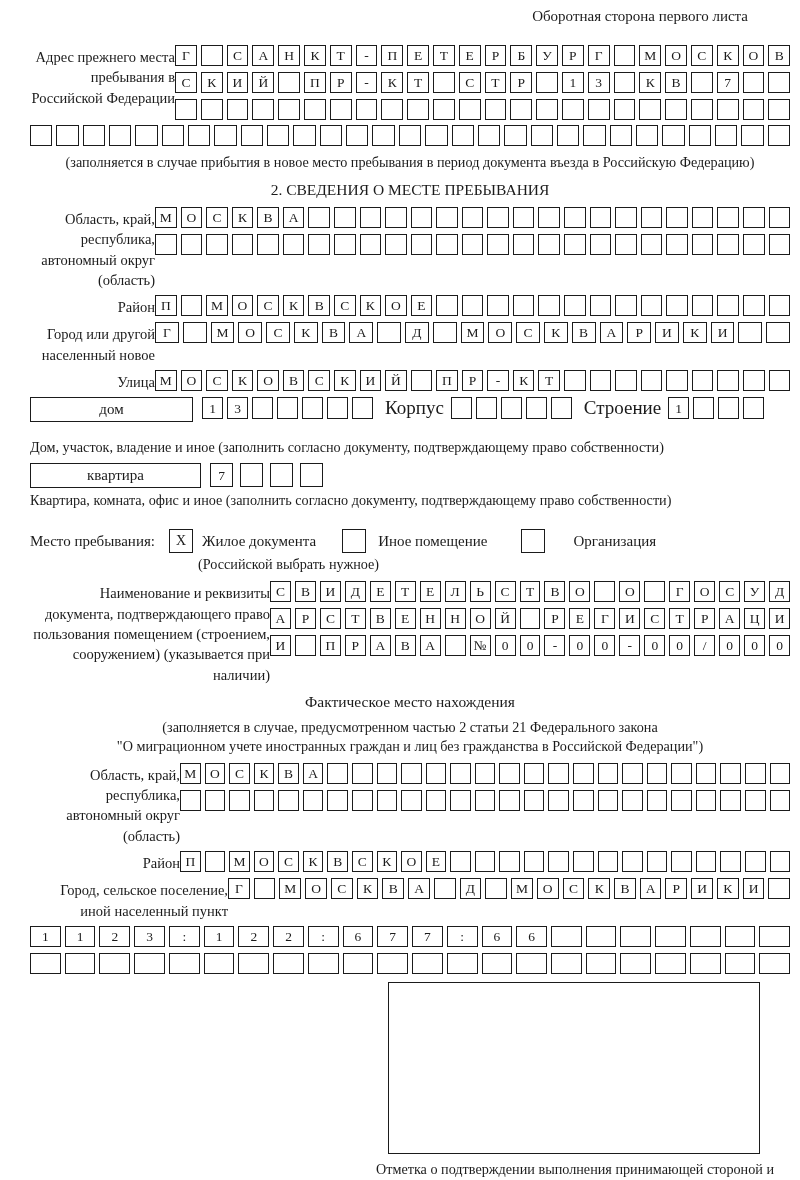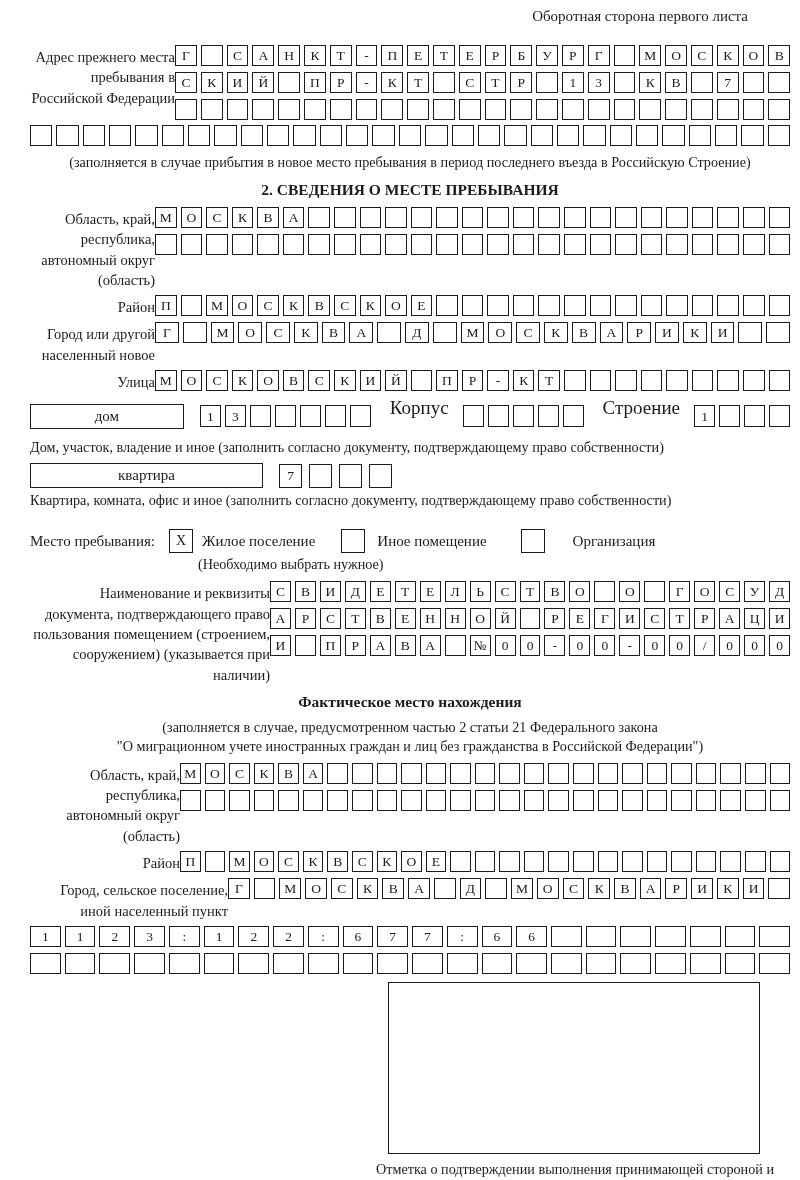--- a/index.html
+++ b/index.html
@@ -25,41 +25,41 @@
     flex:1 1 0; min-width:0; height:21px;
     border:1.5px solid #1b1b1b; background:#fff;
     display:flex; align-items:center; justify-content:center;
     font-size:13.5px; line-height:1;
   }
   .brow.fixed { width:auto; flex:0 0 auto; }
   .brow.fixed .cb { flex:0 0 21px; height:22px; }
   .brow.fixed.wide { gap:7px; }
   .brow.fixed.wide .cb { flex:0 0 23px; height:24px; }
 
-  .inline-row { display:flex; align-items:center; margin-bottom:4px;gap:7px; }
+  .inline-row { display:flex; margin-bottom:4px; }
   .bigbox {
     border:1.5px solid #1b1b1b; height:25px;
     display:flex; align-items:center; justify-content:center;
     font-size:15px;
   }
   .dombox { width:163px; margin-right:9px; }
-  .kvbox  { width:233px; margin-right:9px; }
+  .kvbox  { width:171px; margin-right:9px; }
   .inl-lbl { margin:0 7px 16px 12px; font-size:19px; }
 
   .caption { font-size:14.2px; margin:2px 0 7px 0; }
 
   .ckb {
     width:24px; height:24px; border:1.5px solid #1b1b1b;
     display:inline-flex; align-items:center; justify-content:center;
     font-size:14px; flex-shrink:0;
   }
   .mp-row { display:flex; align-items:center; margin-top:20px; }
   .mp-note { margin-left:168px; font-size:14.2px; margin-top:3px; margin-bottom:8px; }
 
-  .sec-title { text-align:center; font-weight:bold; font-size:15.5px; margin:10px 0 8px 0; }
+  .sec-title { text-align:center; font-weight:normal; font-size:15.5px; margin:10px 0 8px 0; }
   .c-note { text-align:center; font-size:14.2px; margin:2px 0; }
 
   .stamp-box {
     margin-left:358px; width:372px; height:172px;
     border:1.8px solid #1b1b1b; margin-top:8px;
   }
   .stamp-note {
     margin-left:340px; width:410px; text-align:center;
     font-size:14.2px; line-height:1.45; margin-top:5px;
   }
@@ -179,21 +179,21 @@
       <span class="cb"></span>
       <span class="cb"></span>
       <span class="cb"></span>
       <span class="cb"></span>
       <span class="cb"></span>
       <span class="cb"></span>
       <span class="cb"></span>
       <span class="cb"></span>
       <span class="cb"></span>
     </div>
-  <div class="c-note">(заполняется в случае прибытия в новое место пребывания в период последнего въезда в Российскую Строение)</div>
+  <div class="c-note">(заполняется в случае прибытия в новое место пребывания в период документа въезда в Российскую Федерацию)</div>
 
   <div class="sec-title">2. СВЕДЕНИЯ О МЕСТЕ ПРЕБЫВАНИЯ</div>
 
   <div class="frow">
     <div class="lbl w125">Область, край, республика, автономный округ (область)</div>
     <div class="rows">
       <div class="brow">
           <span class="cb">М</span>
           <span class="cb">О</span>
           <span class="cb">С</span>
@@ -383,27 +383,27 @@
         <span class="cb"></span>
         <span class="cb"></span>
         <span class="cb"></span>
       </div>
   </div>
   <div class="caption">Квартира, комната, офис и иное (заполнить согласно документу, подтверждающему право собственности)</div>
 
   <div class="mp-row">
     <span>Место пребывания:</span>
     <span class="ckb" style="margin-left:14px">X</span>
-    <span style="margin-left:9px">Жилое поселение</span>
+    <span style="margin-left:9px">Жилое документа</span>
     <span class="ckb" style="margin-left:26px"></span>
     <span style="margin-left:12px">Иное помещение</span>
     <span class="ckb" style="margin-left:34px"></span>
     <span style="margin-left:28px">Организация</span>
   </div>
-  <div class="mp-note">(Необходимо выбрать нужное)</div>
+  <div class="mp-note">(Российской выбрать нужное)</div>
 
   <div class="frow">
     <div class="lbl w240">Наименование и реквизиты документа, подтверждающего право пользования помещением (строением, сооружением) (указывается при наличии)</div>
     <div class="rows">
       <div class="brow">
           <span class="cb">С</span>
           <span class="cb">В</span>
           <span class="cb">И</span>
           <span class="cb">Д</span>
           <span class="cb">Е</span>

